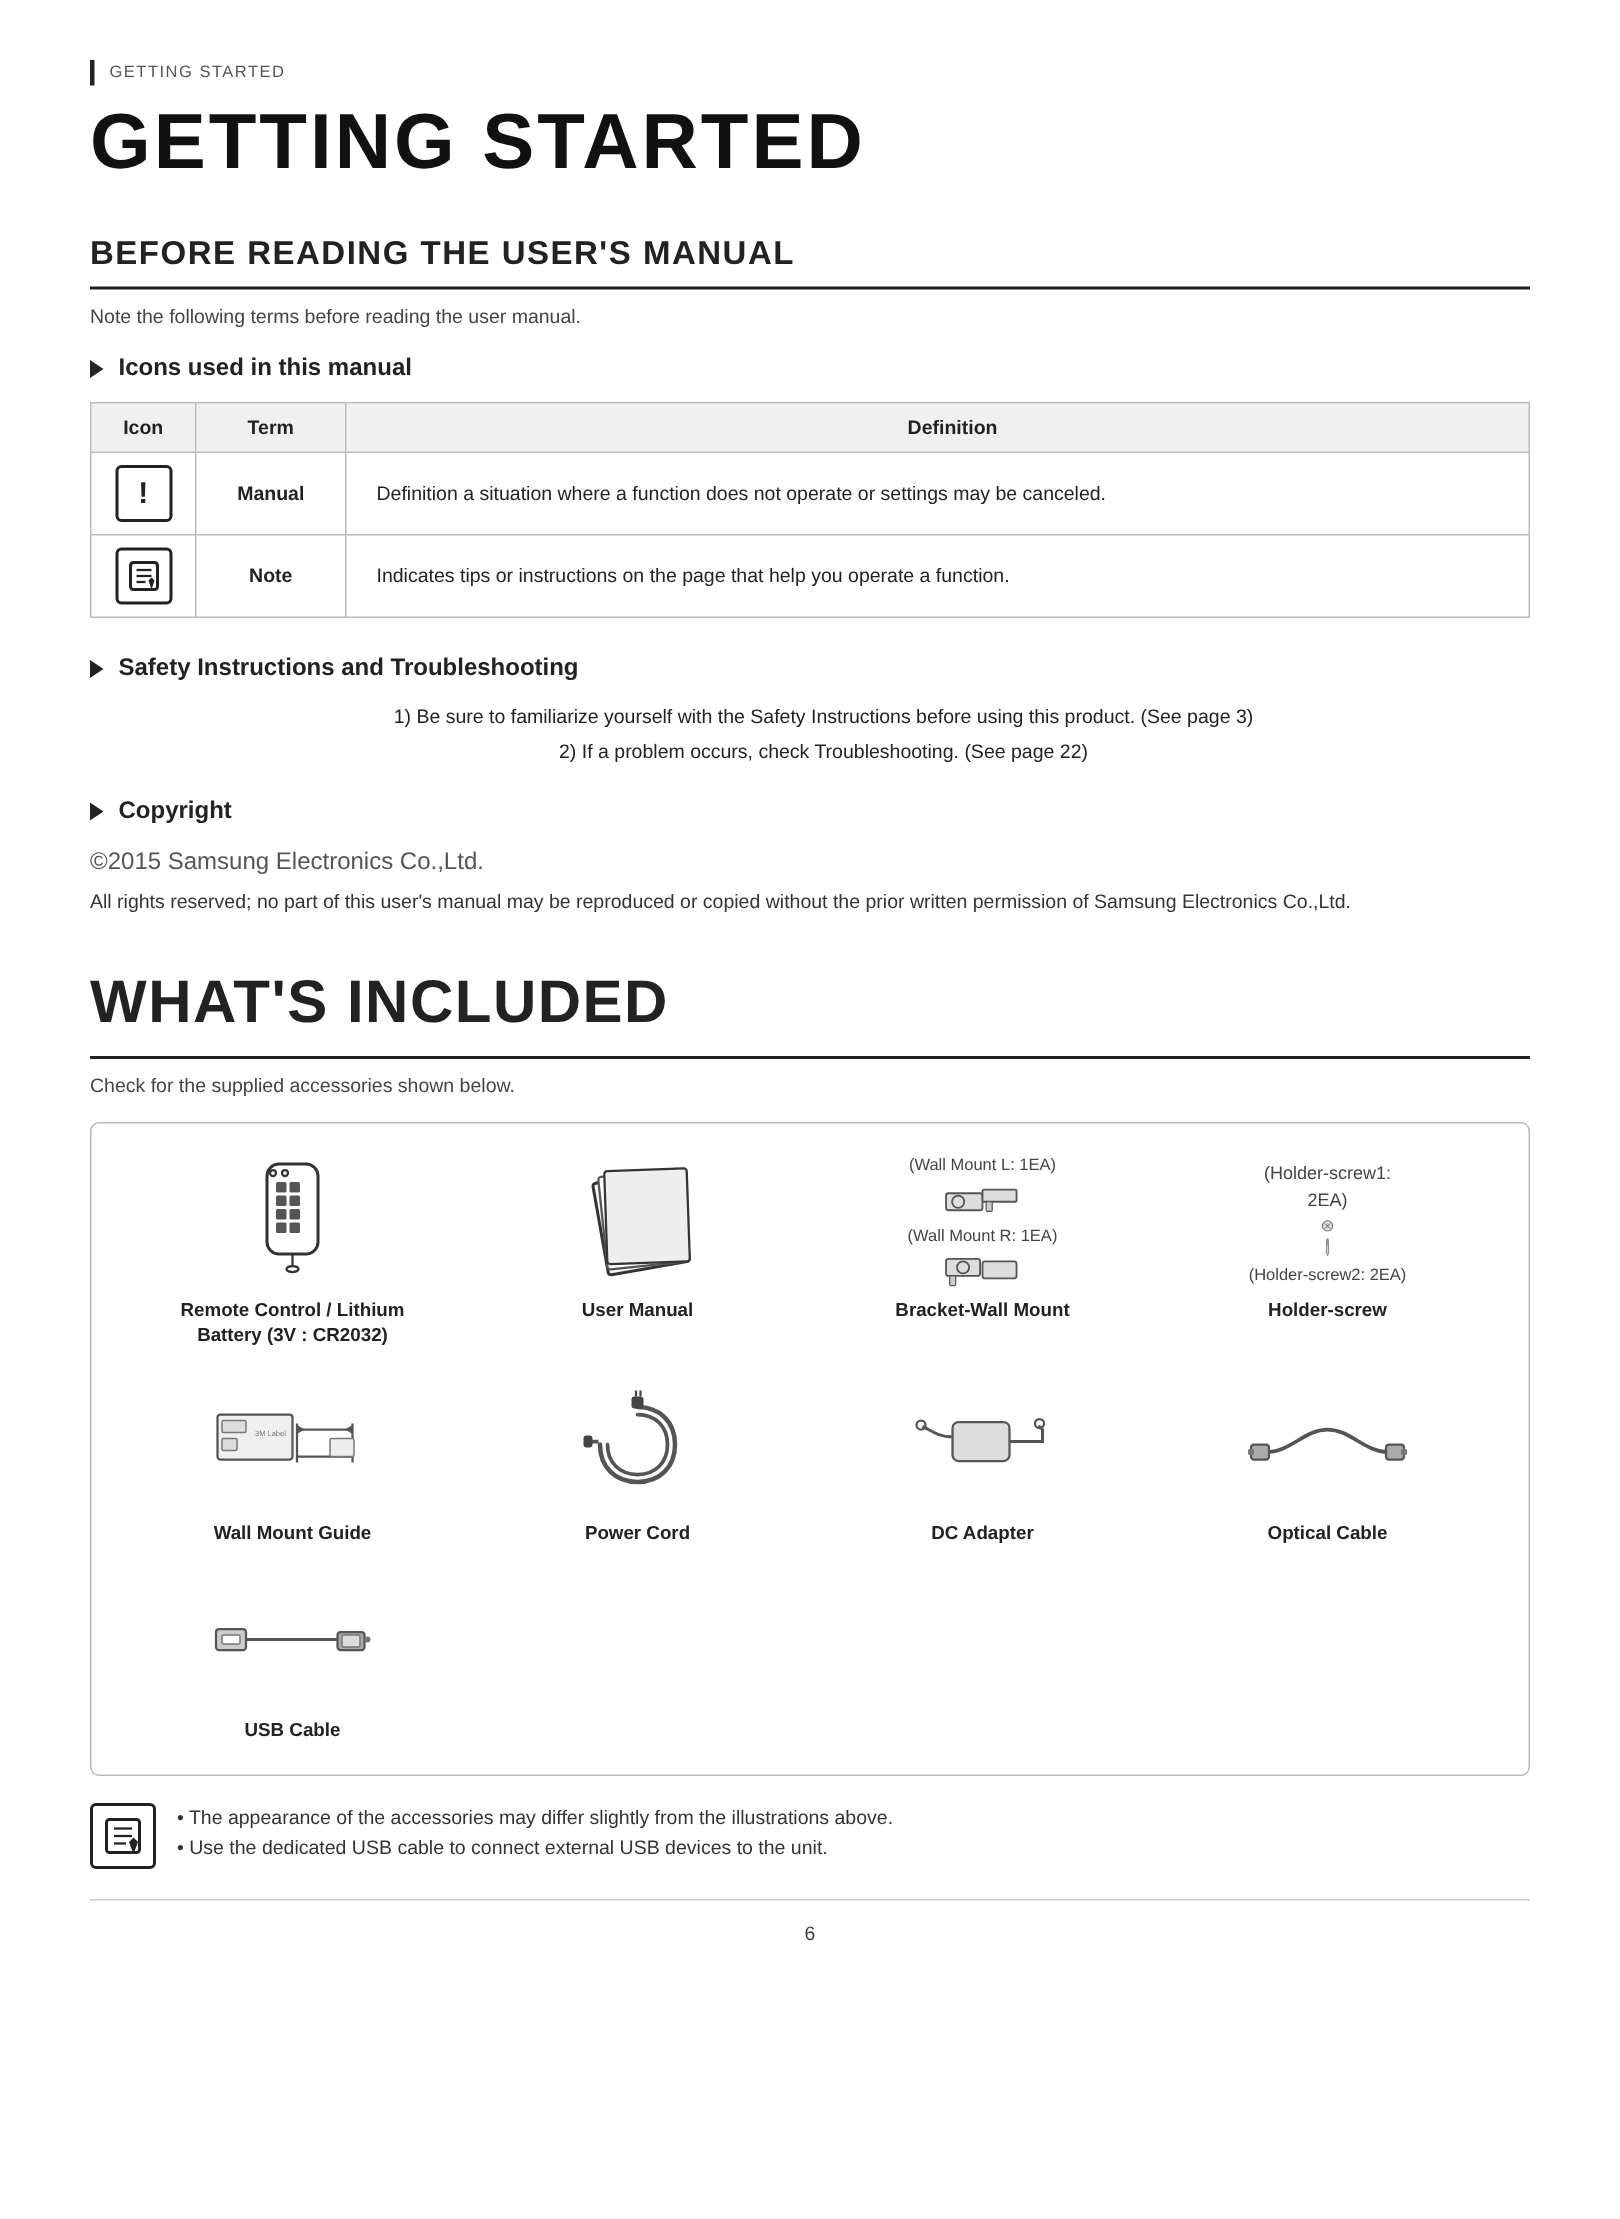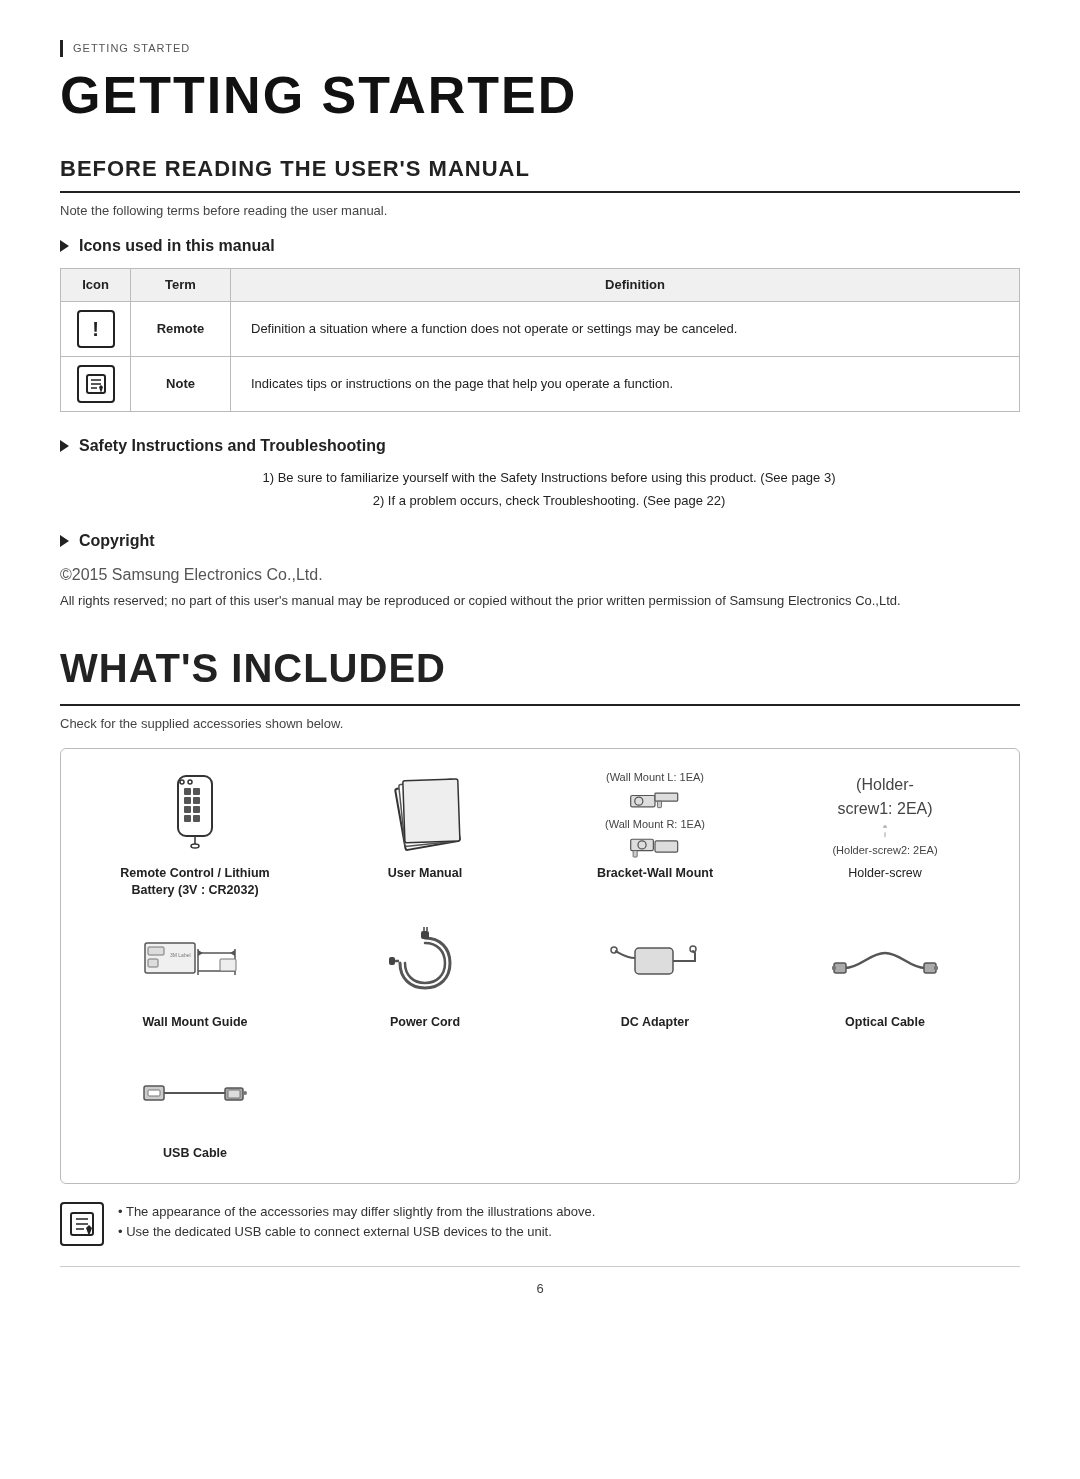--- a/index.html
+++ b/index.html
@@ -258,21 +258,21 @@
       <th>Icon</th>
       <th>Term</th>
       <th>Definition</th>
     </tr>
   </thead>
   <tbody>
     <tr>
       <td>
         <div class="icon-caution-box">!</div>
       </td>
-      <td>Remote</td>
+      <td>Manual</td>
       <td>Definition a situation where a function does not operate or settings may be canceled.</td>
     </tr>
     <tr>
       <td>
         <div class="icon-note-box">
           <svg width="24" height="24" viewBox="0 0 24 24" fill="none" stroke="#222" stroke-width="2">
             <rect x="3" y="3" width="18" height="18" rx="2" fill="none" stroke="#222" stroke-width="2"></rect>
             <line x1="7" y1="8" x2="17" y2="8" stroke="#222" stroke-width="1.5"></line>
             <line x1="7" y1="12" x2="17" y2="12" stroke="#222" stroke-width="1.5"></line>
             <line x1="7" y1="16" x2="13" y2="16" stroke="#222" stroke-width="1.5"></line>
@@ -365,36 +365,36 @@
           <rect x="8" y="18" width="5" height="8" rx="1" fill="#ccc" stroke="#555" stroke-width="1"></rect>
           <circle cx="19" cy="11" r="5" fill="none" stroke="#555" stroke-width="1.5"></circle>
           <rect x="35" y="6" width="28" height="14" rx="2" fill="#ddd" stroke="#555" stroke-width="1.5"></rect>
         </svg>
       </div>
       <div class="accessory-label" style="font-weight:700;">Bracket-Wall Mount</div>
     </div>
 
     <div class="accessory-item">
       <div class="accessory-img" style="flex-direction:column; align-items:center; justify-content:flex-start; gap:4px; padding-top:4px;">
-        <div style="font-size:16px; color:#444;">(Holder-screw1: 2EA)</div>
+        <div style="font-size:12px; color:#444;">(Holder-screw1: 2EA)</div>
 
         <svg width="30" height="20" viewBox="0 0 30 20">
           <circle cx="15" cy="10" r="8" fill="#ddd" stroke="#555" stroke-width="1.5"></circle>
           <line x1="11" y1="6" x2="19" y2="14" stroke="#555" stroke-width="1.5"></line>
           <line x1="19" y1="6" x2="11" y2="14" stroke="#555" stroke-width="1.5"></line>
         </svg>
 
         <svg width="20" height="30" viewBox="0 0 20 30">
           <path d="M9 2 L11 2 L12 24 L10 28 L8 24 Z" fill="#ccc" stroke="#555" stroke-width="1"></path>
           <line x1="8" y1="6" x2="12" y2="6" stroke="#555" stroke-width="1"></line>
           <line x1="8" y1="10" x2="12" y2="10" stroke="#555" stroke-width="1"></line>
         </svg>
         <div style="font-size:11px; color:#444;">(Holder-screw2: 2EA)</div>
       </div>
-      <div class="accessory-label" style="font-weight:400;">Holder-screw</div>
+      <div class="accessory-label" style="font-weight:700;">Holder-screw</div>
     </div>
 
     <div class="accessory-item">
       <div class="accessory-img">
         <svg width="110" height="60" viewBox="0 0 110 60">
 
           <rect x="5" y="10" width="50" height="30" rx="2" fill="#f0f0f0" stroke="#555" stroke-width="1.5"></rect>
           <rect x="8" y="14" width="16" height="8" rx="1" fill="#ddd" stroke="#777" stroke-width="1"></rect>
           <rect x="8" y="26" width="10" height="8" rx="1" fill="#ddd" stroke="#777" stroke-width="1"></rect>
           <text x="30" y="24" font-size="5" fill="#777">3M Label</text>

